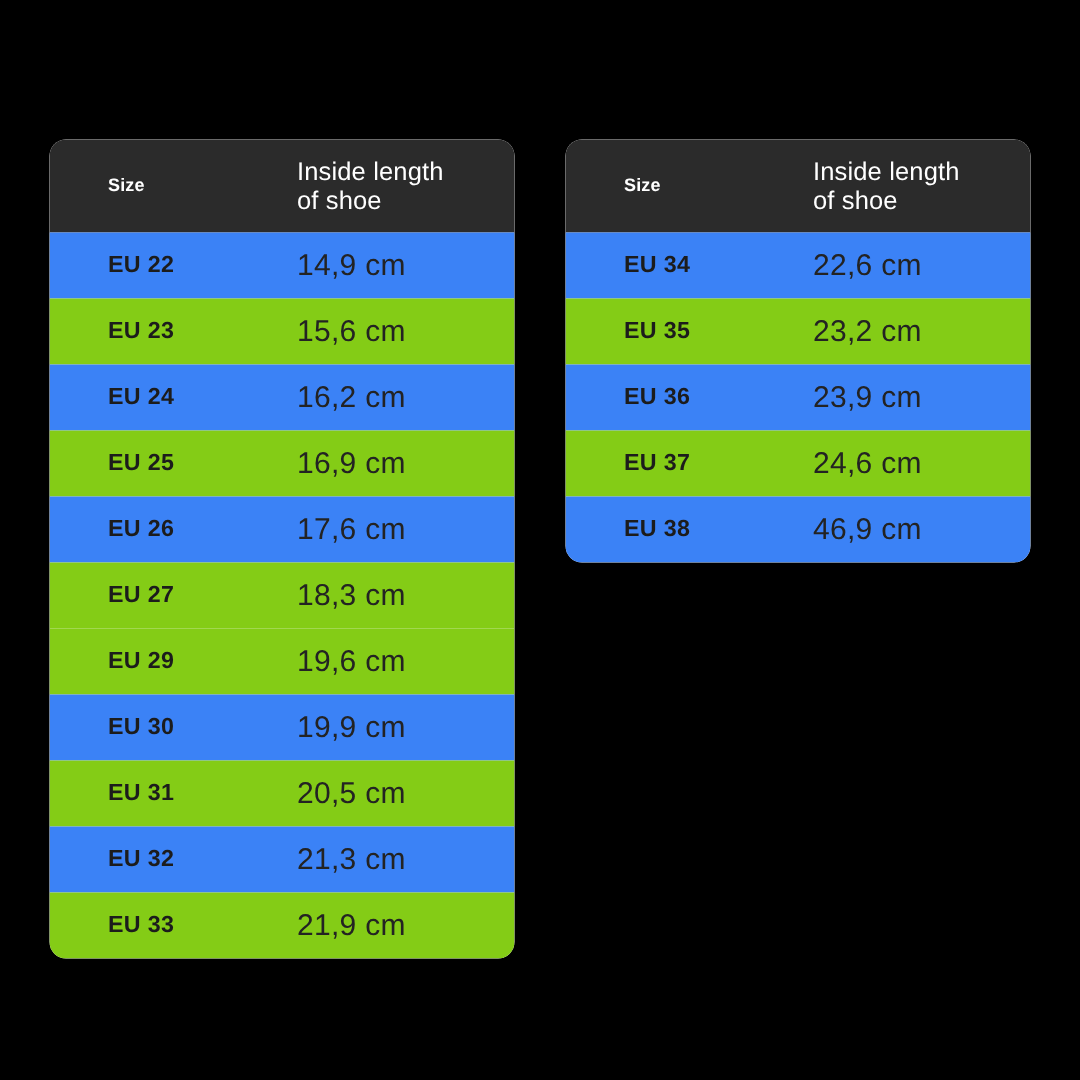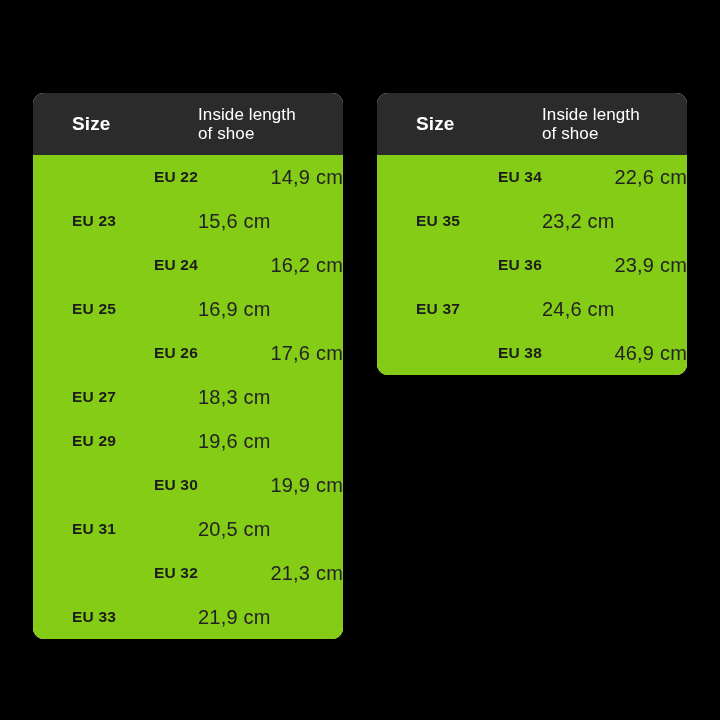--- a/index.html
+++ b/index.html
@@ -44,21 +44,21 @@
   }
 
   .th {
     color: #ffffff;
     line-height: 1.12;
   }
 
   .th-size {
     width: 126px;
     flex: 0 0 126px;
-    font-size: 19px;
+    font-size: 12px;
     font-weight: bold;
     letter-spacing: 0.1px;
   }
 
   .th-length {
     flex: 1 1 auto;
     font-size: 17px;
     font-weight: normal;
     letter-spacing: 0.1px;
     padding-right: 30px;
@@ -67,21 +67,21 @@
   .rows { display: block; }
 
   .row {
     display: flex;
     align-items: center;
     height: 44px;
     padding: 0 0 0 39px;
     background: #84cc16;
   }
 
-  .row.alt { background: #84cc16; text-align: right; }
+  .row.alt { background: #3b82f6; }
 
   .td {
     color: #1c1c1c;
   }
 
   .td-size {
     width: 126px;
     flex: 0 0 126px;
     font-size: 15.5px;
     font-weight: bold;

